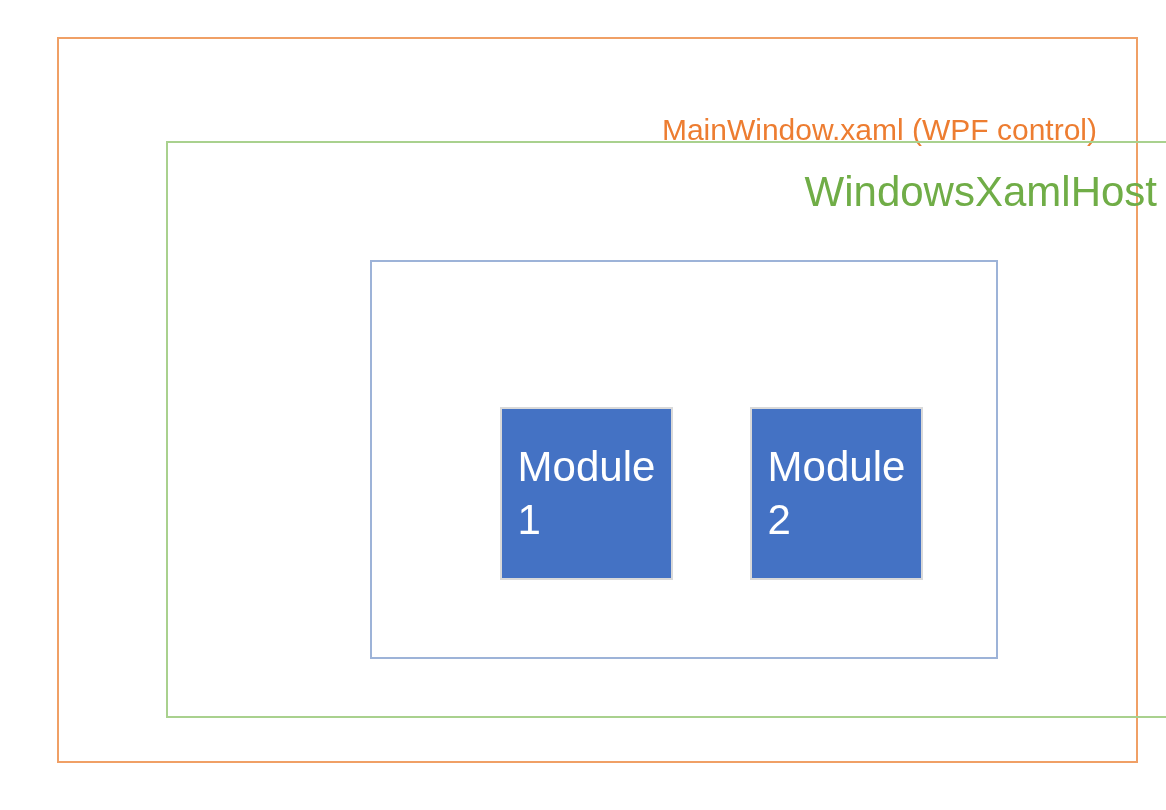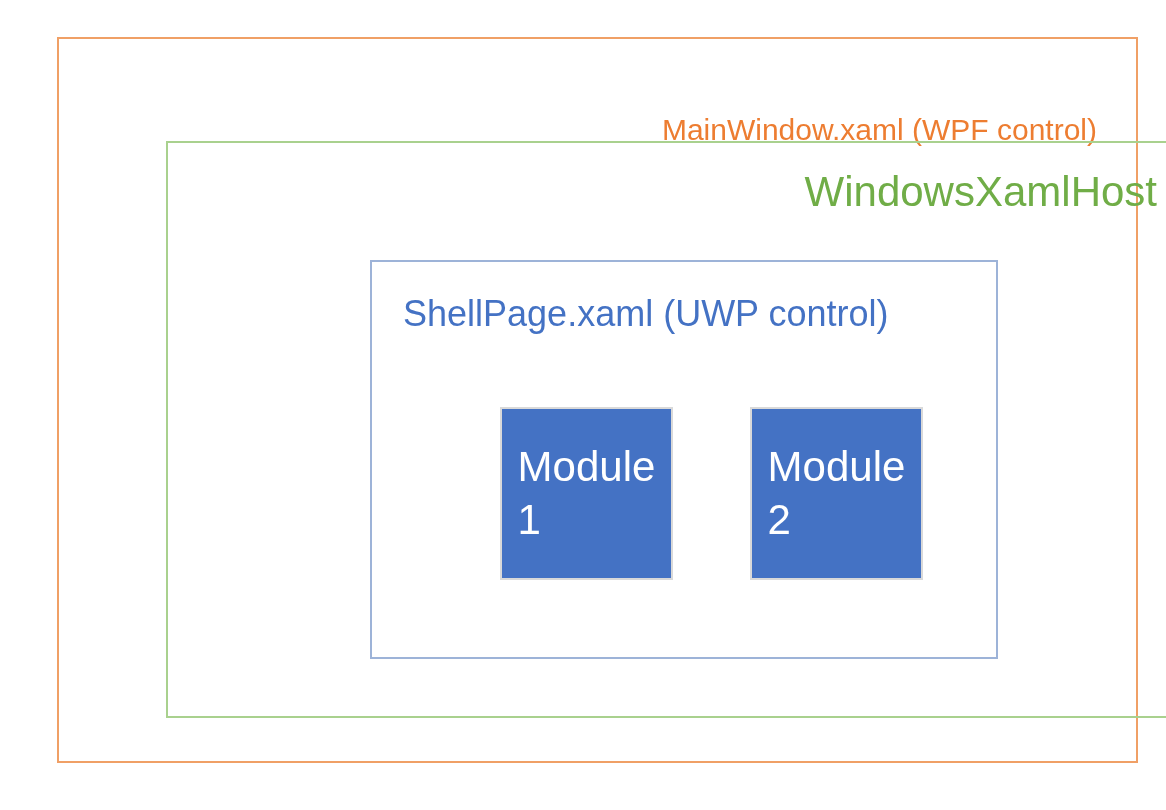--- a/index.html
+++ b/index.html
@@ -91,21 +91,20 @@
 
 <div class="canvas">
 
   <div class="box outer-box">
     <div class="label outer-label">MainWindow.xaml (WPF control)</div>
 
     <div class="box host-box">
       <div class="label host-label">WindowsXamlHost</div>
 
       <div class="box shell-box">
-        <div class="label shell-label">ShellPage.xaml (UWP control)</div>
 
         <div class="module module-1">
           <span class="module-text">Module
 1</span>
         </div>
 
         <div class="module module-2">
           <span class="module-text">Module
 2</span>
         </div>

